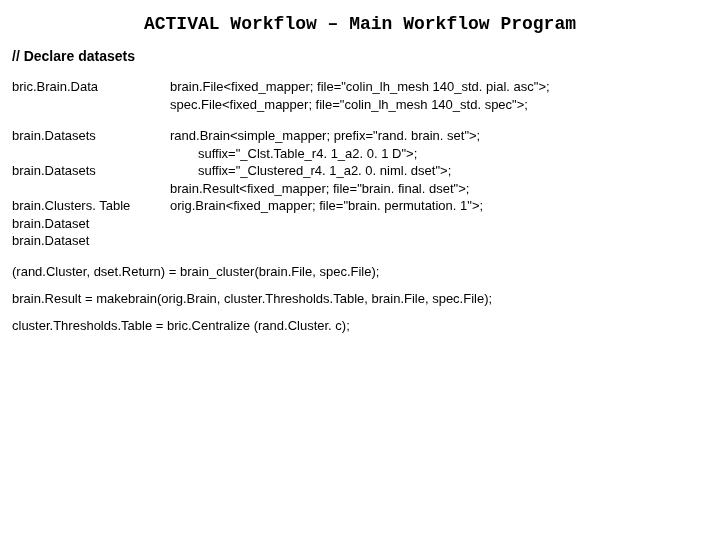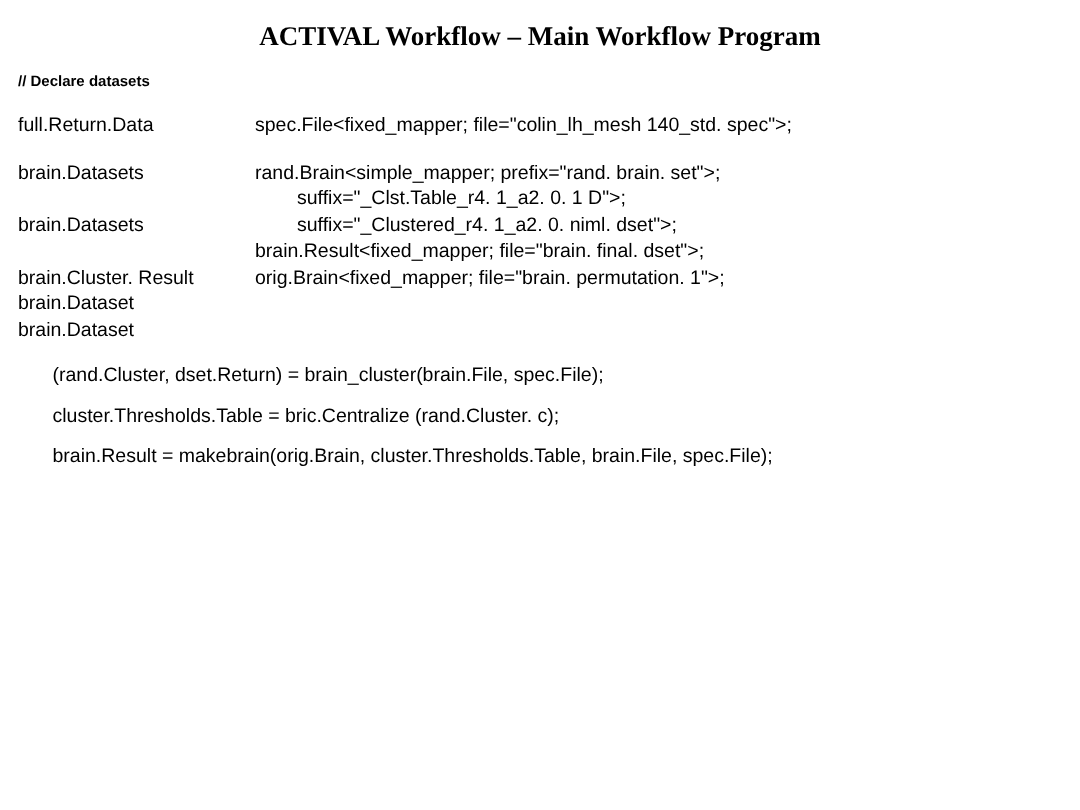--- a/index.html
+++ b/index.html
@@ -13,25 +13,25 @@
   }
   .page {
     box-sizing: border-box;
     padding: 10px 12px 12px 12px;
   }
   .title {
     text-align: center;
     font-weight: bold;
     font-size: 18px;
     margin: 4px 0 14px 0;
-    font-family: Liberation Serif, serif;
+    font-family: Liberation Mono, monospace;
   }
   .section-heading {
     font-weight: bold;
-    font-size: 10px;
+    font-size: 14px;
     margin: 6px 0 14px 0;
   }
   .decl-block {
     font-size: 13px;
     line-height: 1.35;
   }
   .decl-group {
     display: flex;
     margin-bottom: 14px;
   }
@@ -49,68 +49,68 @@
   .decl-right .line {
     white-space: nowrap;
   }
   .decl-right .cont {
     padding-left: 28px;
     white-space: nowrap;
   }
   .main-prog {
     font-size: 13px;
     margin-top: 6px;
-    margin-left: 23px;
   }
   .main-prog .stmt {
     margin: 12px 0;
     white-space: nowrap;
   }
 </style>
 </head>
 <body>
 
 <div class="page">
 
   <div class="title">ACTIVAL Workflow – Main Workflow Program</div>
 
   <div class="section-heading">// Declare datasets</div>
 
   <div class="decl-block">
 
     <div class="decl-group">
       <div class="decl-left">
-        <div>full.Return.Data</div>
+        <div>bric.Brain.Data</div>
       </div>
       <div class="decl-right">
+        <div class="line">brain.File&lt;fixed_mapper; file="colin_lh_mesh 140_std. pial. asc"&gt;;</div>
         <div class="line">spec.File&lt;fixed_mapper; file="colin_lh_mesh 140_std. spec"&gt;;</div>
       </div>
     </div>
 
     <div class="decl-group">
       <div class="decl-left">
         <div>brain.Datasets</div>
         <div>&nbsp;</div>
         <div>brain.Datasets</div>
         <div>&nbsp;</div>
-        <div>brain.Cluster. Result</div>
+        <div>brain.Clusters. Table</div>
         <div>brain.Dataset</div>
         <div>brain.Dataset</div>
       </div>
       <div class="decl-right">
         <div class="line">rand.Brain&lt;simple_mapper; prefix="rand. brain. set"&gt;;</div>
         <div class="cont">suffix="_Clst.Table_r4. 1_a2. 0. 1 D"&gt;;</div>
         <div class="cont">suffix="_Clustered_r4. 1_a2. 0. niml. dset"&gt;;</div>
         <div class="line"> brain.Result&lt;fixed_mapper; file="brain. final. dset"&gt;;</div>
         <div class="line"> orig.Brain&lt;fixed_mapper; file="brain. permutation. 1"&gt;;</div>
       </div>
     </div>
 
   </div>
 
 
   <div class="main-prog">
     <div class="stmt">(rand.Cluster, dset.Return) = brain_cluster(brain.File, spec.File);</div>
+    <div class="stmt">brain.Result = makebrain(orig.Brain, cluster.Thresholds.Table, brain.File, spec.File);</div>
     <div class="stmt">cluster.Thresholds.Table = bric.Centralize (rand.Cluster. c);</div>
-    <div class="stmt">brain.Result = makebrain(orig.Brain, cluster.Thresholds.Table, brain.File, spec.File);</div>
   </div>
 
 </div>
 
 </body></html>

